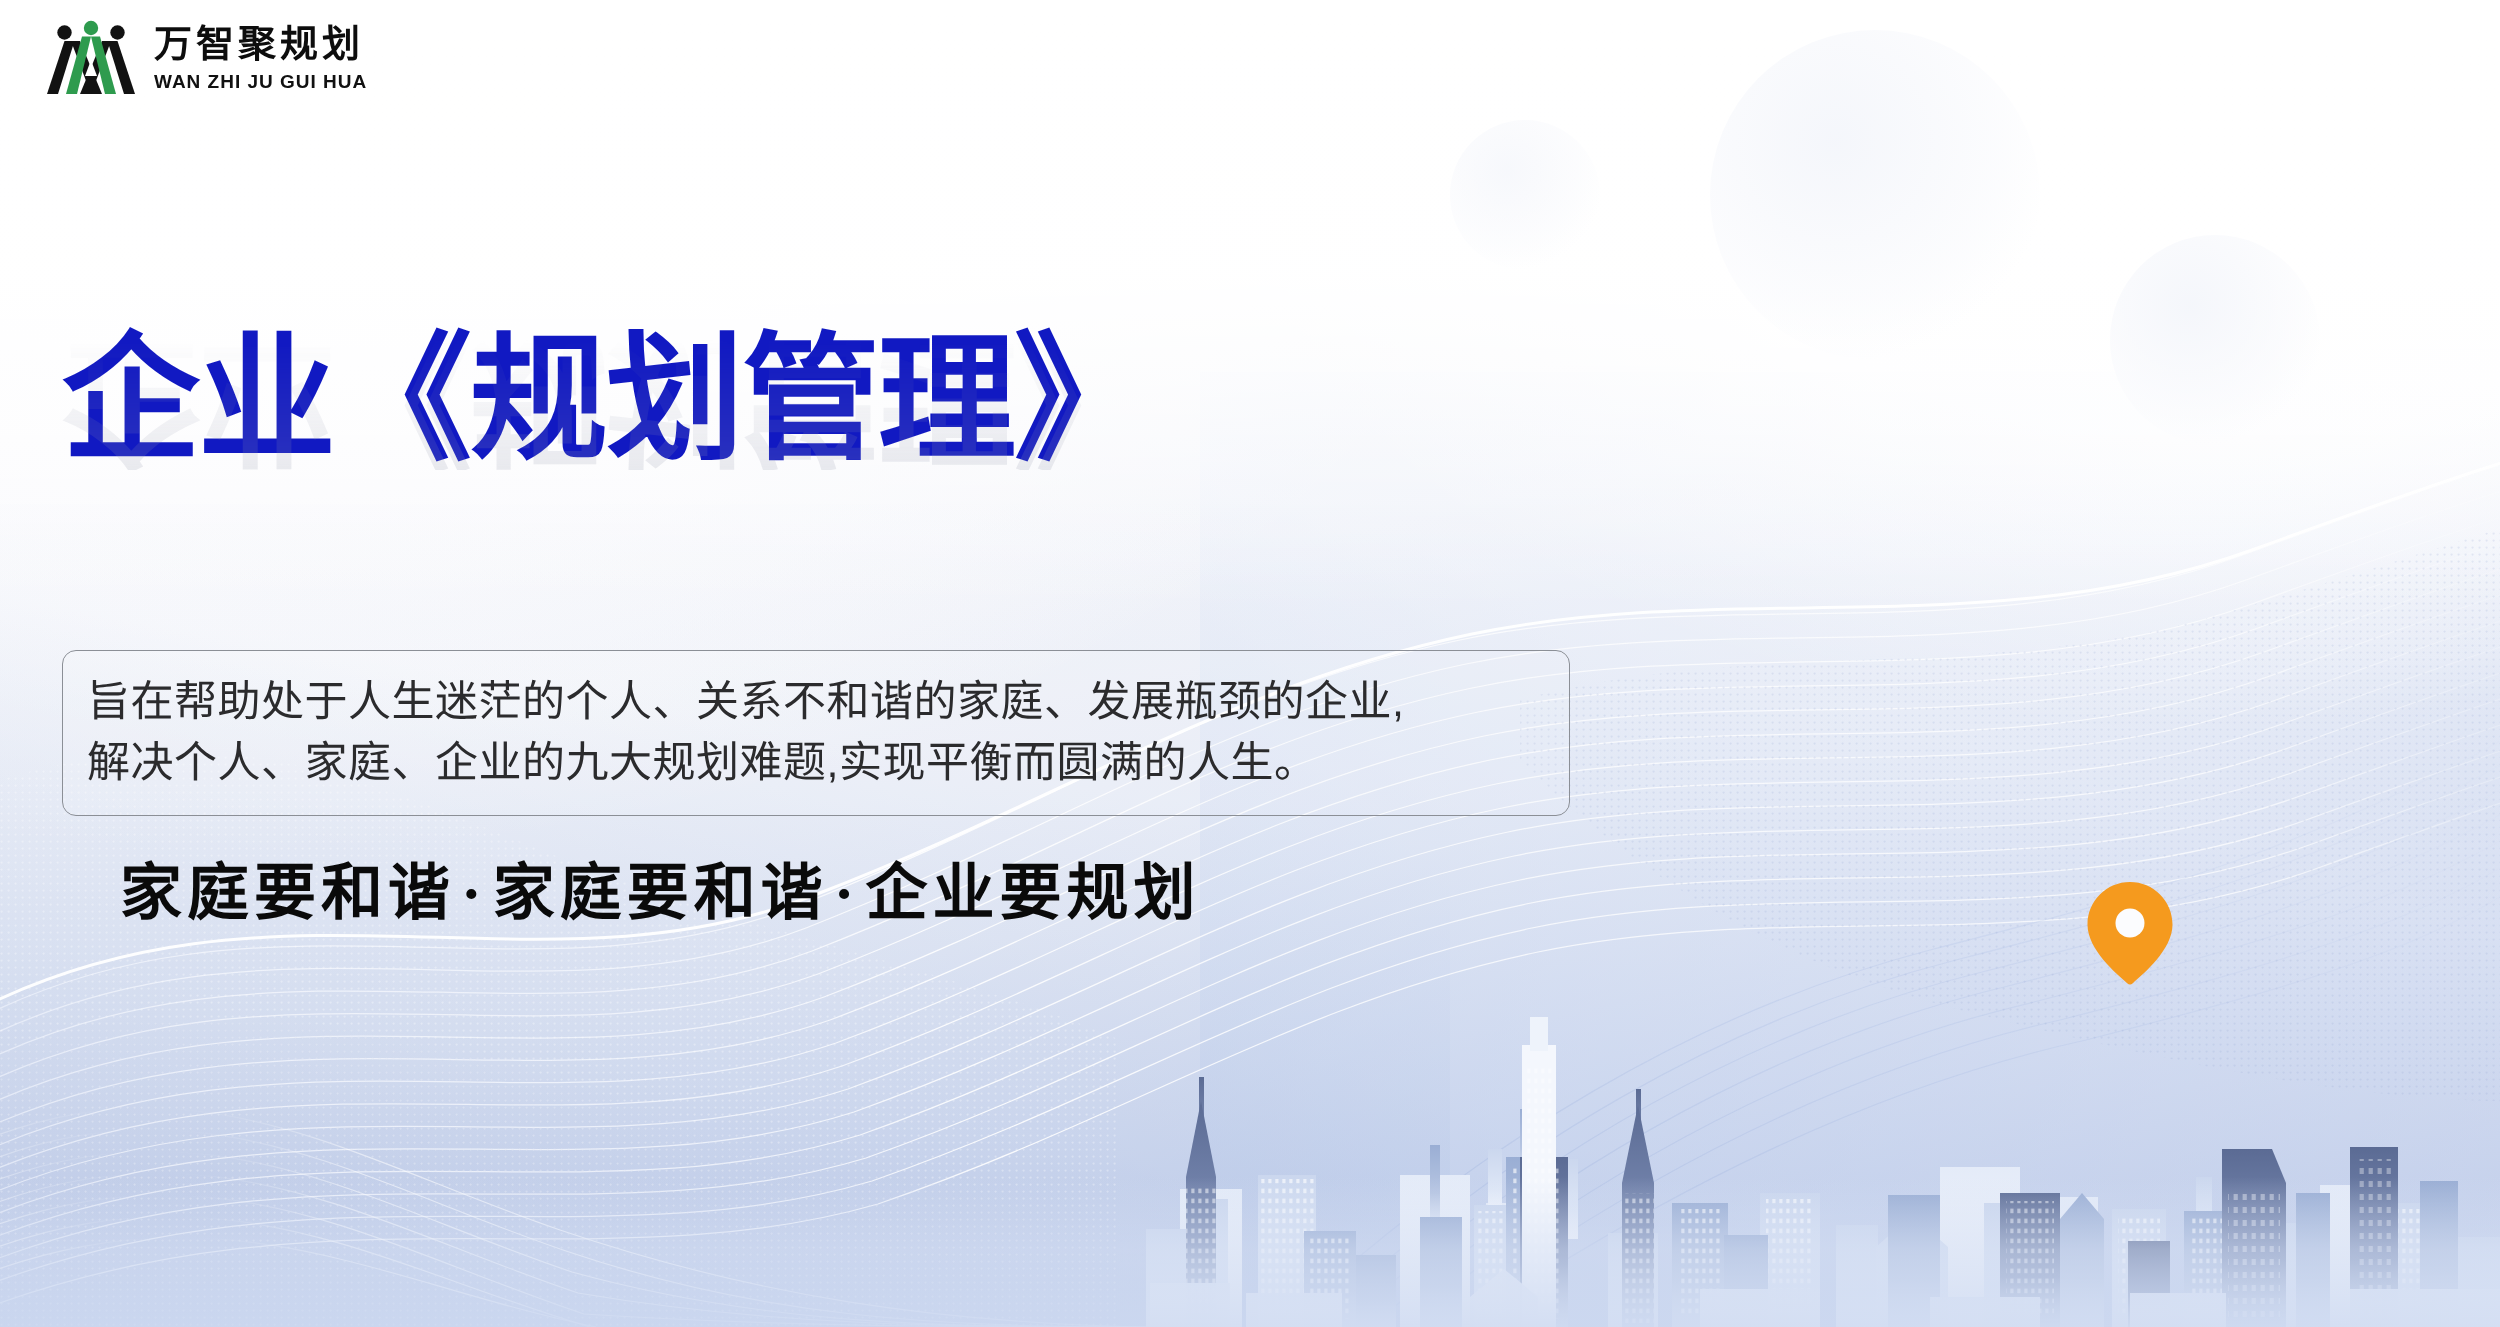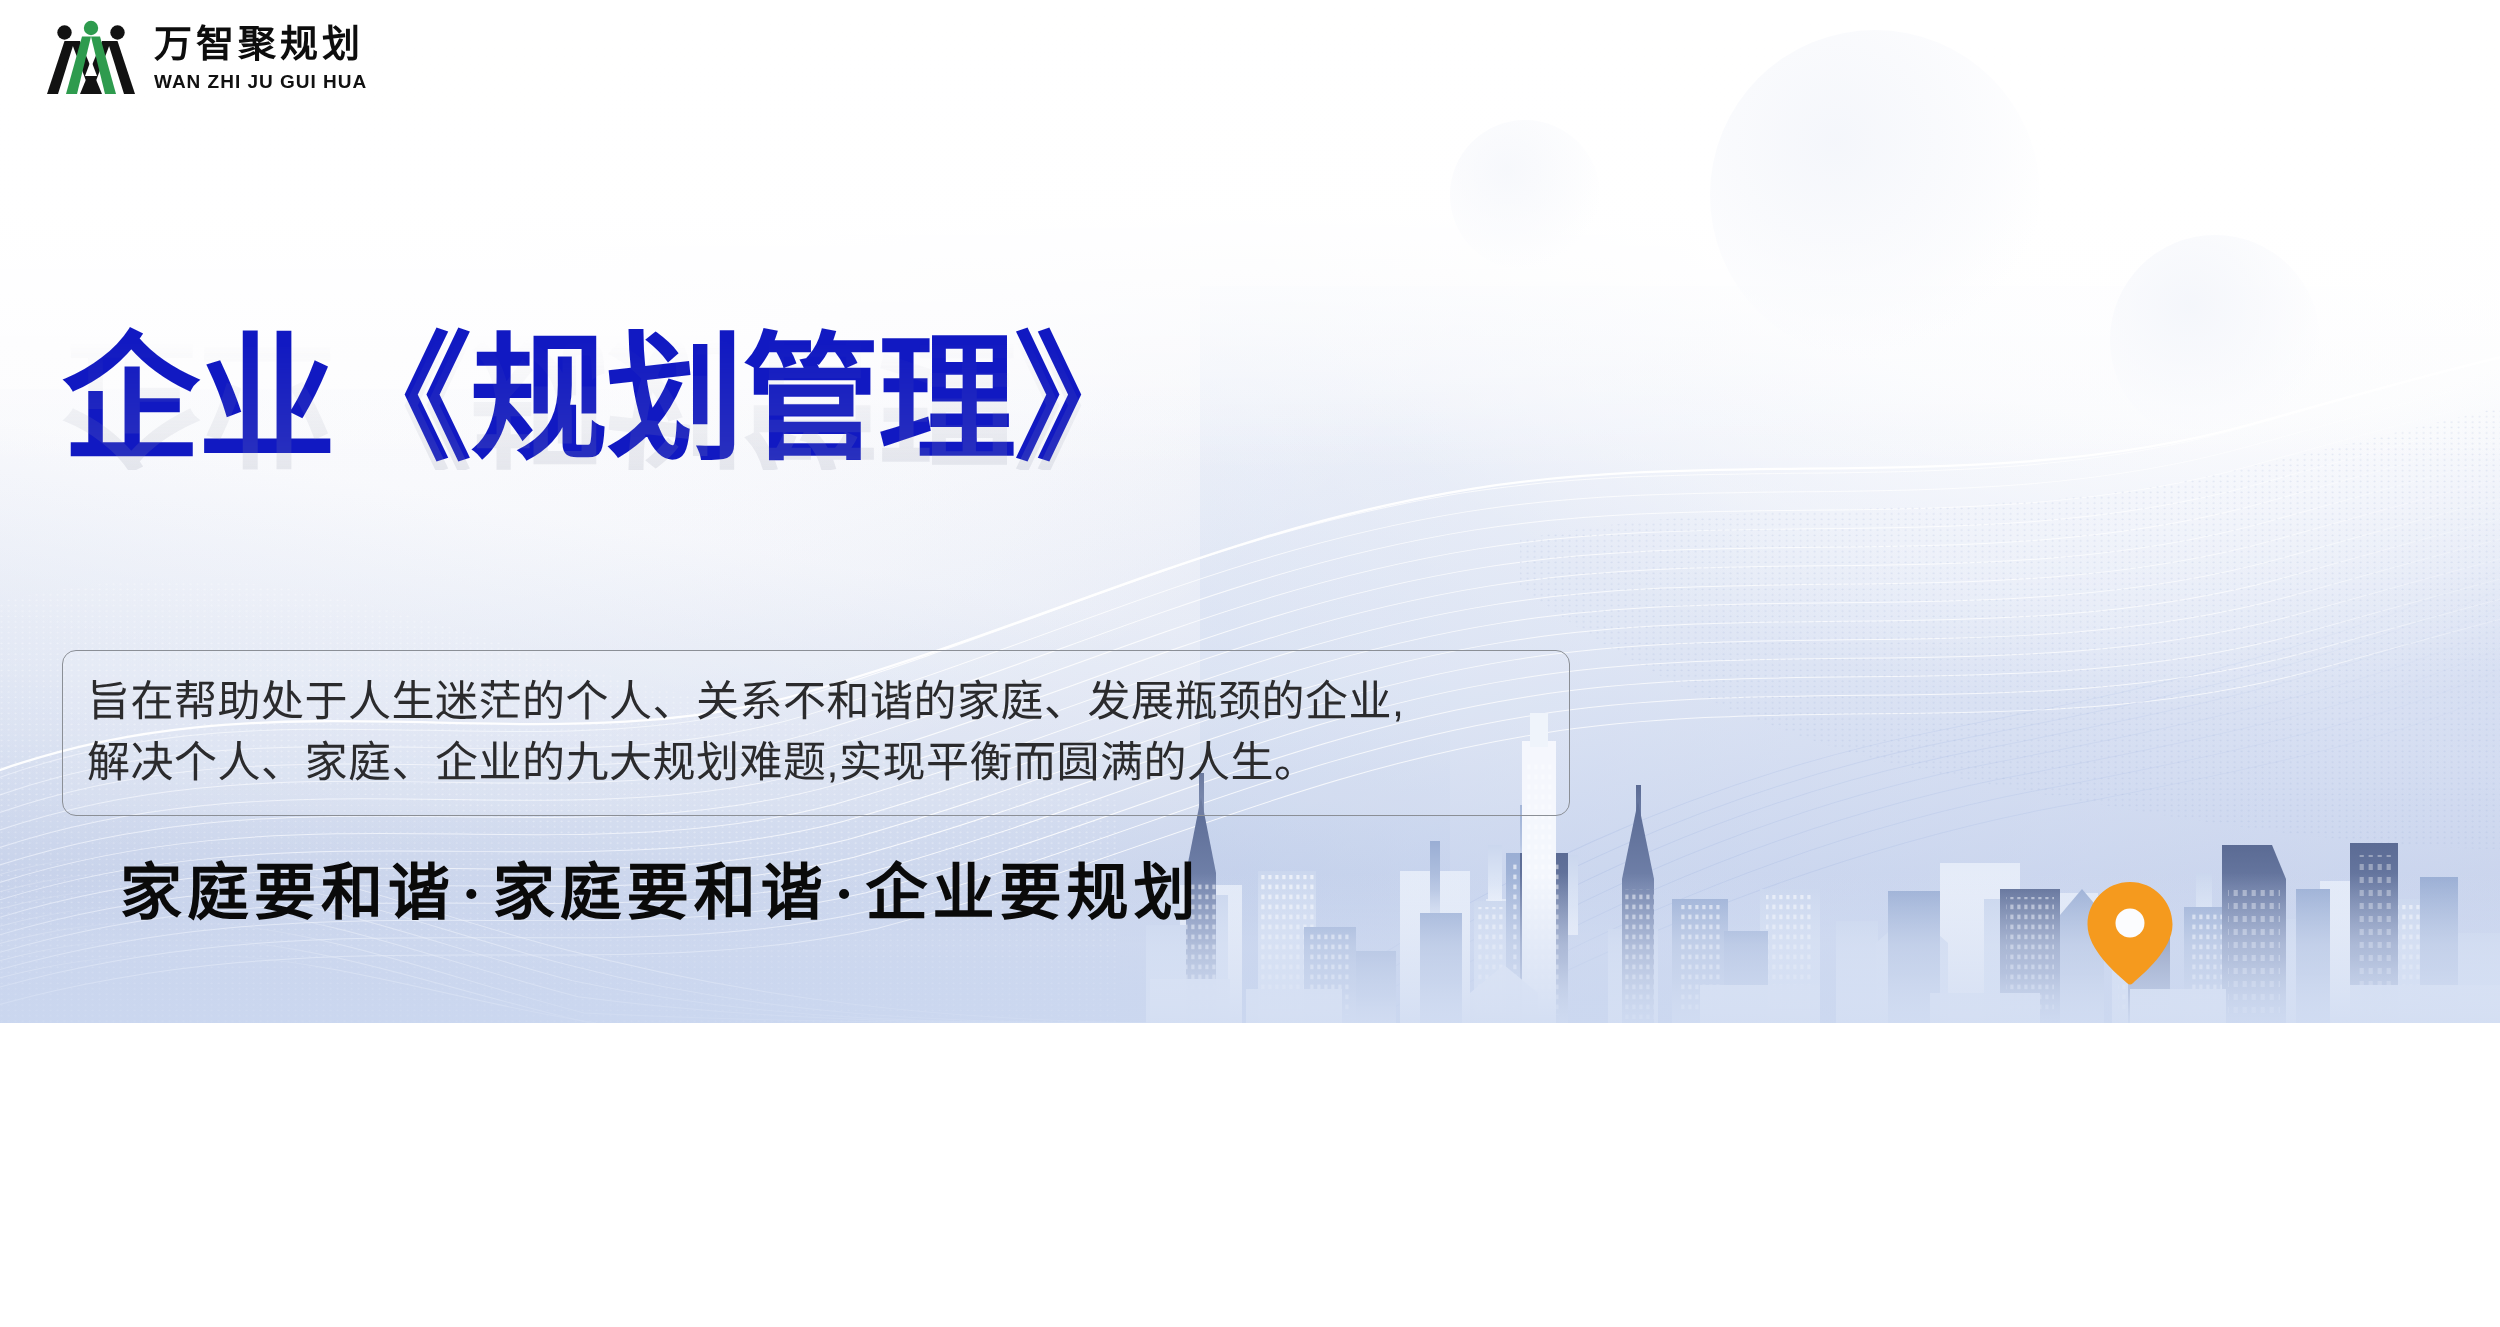--- a/index.html
+++ b/index.html
@@ -8,21 +8,21 @@
     padding: 0;
     background: #ffffff;
   }
   body {
     font-family: "Liberation Sans", "DejaVu Sans", sans-serif;
   }
 
   .poster {
     position: relative;
     width: 2500px;
-    height: 1023px;
+    height: 1327px;
     overflow: hidden;
     background: #ffffff;
     user-select: none;
     text-decoration: underline;
   }
 
   
   .bg-base {
     position: absolute;
     inset: 0;

